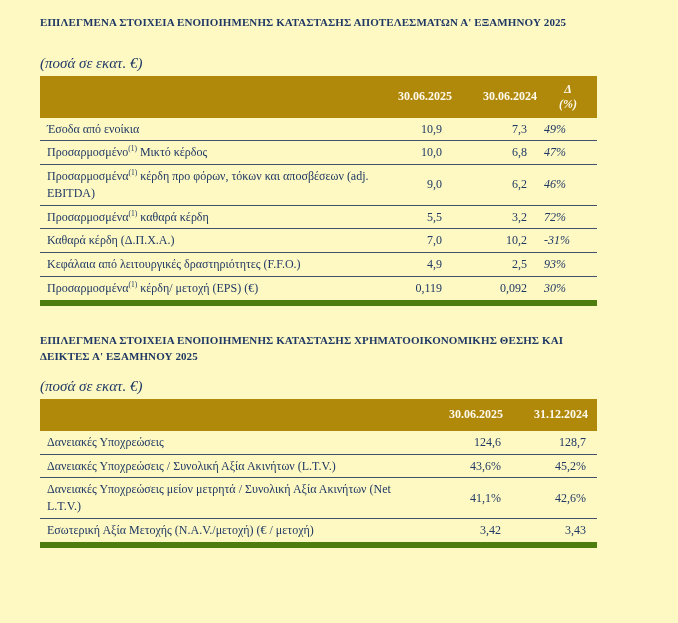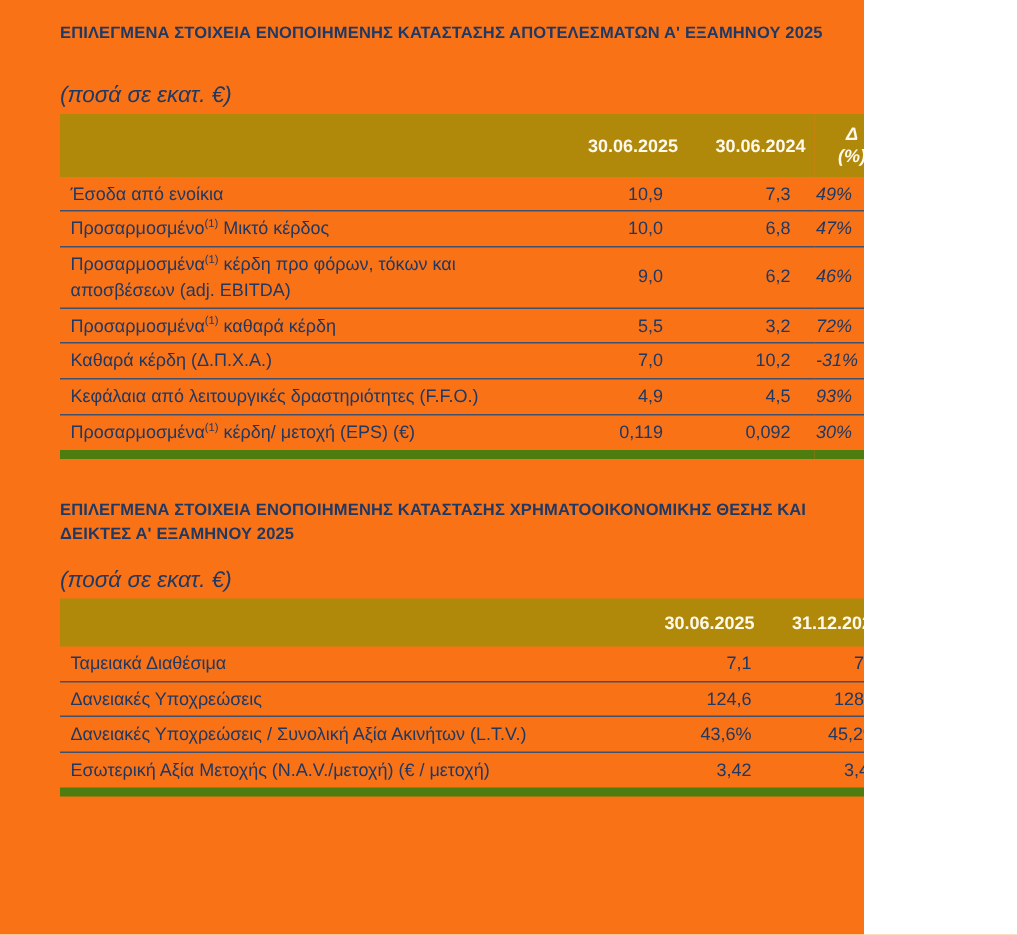--- a/index.html
+++ b/index.html
@@ -2,24 +2,24 @@
 <html><head>
 <meta charset="utf-8">
 <style>
   html, body {
     margin: 0;
     padding: 0;
     background: #ffffff;
   }
   .page {
     position: relative;
-    width: 576px;
+    width: 678px;
     height: 623px;
-    background: #f97316;
-    font-family: Liberation Sans, sans-serif;
+    background: #fef9c3;
+    font-family: Liberation Serif, serif;
     color: #1F3864;
     overflow: hidden;
   }
   .content {
     padding: 14px 0 0 40px;
     width: 560px;
   }
   .section-title {
     color: #1F3864;
     font-size: 11px;
@@ -133,21 +133,21 @@
           </tr>
           <tr>
             <td class="lbl">Καθαρά κέρδη (Δ.Π.Χ.Α.)</td>
             <td class="num">7,0</td>
             <td class="num">10,2</td>
             <td class="delta">-31%</td>
           </tr>
           <tr>
             <td class="lbl">Κεφάλαια από λειτουργικές δραστηριότητες (F.F.O.)</td>
             <td class="num">4,9</td>
-            <td class="num">4,5</td>
+            <td class="num">2,5</td>
             <td class="delta">93%</td>
           </tr>
           <tr>
             <td class="lbl">Προσαρμοσμένα<sup class="fn">(1)</sup> κέρδη/ μετοχή  (EPS) (€)</td>
             <td class="num">0,119</td>
             <td class="num">0,092</td>
             <td class="delta">30%</td>
           </tr>
         </tbody>
     </table>
@@ -164,33 +164,33 @@
       </colgroup>
       <thead>
         <tr>
           <th></th>
           <th class="num">30.06.2025</th>
           <th class="num">31.12.2024</th>
         </tr>
       </thead>
       <tbody>
           <tr>
-            <td class="lbl">Ταμειακά Διαθέσιμα</td>
-            <td class="num">7,1</td>
-            <td class="num">7,3</td>
-          </tr>
-          <tr>
             <td class="lbl">Δανειακές Υποχρεώσεις</td>
             <td class="num">124,6</td>
             <td class="num">128,7</td>
           </tr>
           <tr>
             <td class="lbl">Δανειακές Υποχρεώσεις / Συνολική Αξία Ακινήτων (L.T.V.)</td>
             <td class="num">43,6%</td>
             <td class="num">45,2%</td>
+          </tr>
+          <tr>
+            <td class="lbl">Δανειακές Υποχρεώσεις μείον μετρητά / Συνολική Αξία Ακινήτων (Net L.T.V.)</td>
+            <td class="num">41,1%</td>
+            <td class="num">42,6%</td>
           </tr>
           <tr>
             <td class="lbl">Εσωτερική Αξία Μετοχής (N.A.V./μετοχή) (€ / μετοχή)</td>
             <td class="num">3,42</td>
             <td class="num">3,43</td>
           </tr>
         </tbody>
     </table>
 
   </div>

